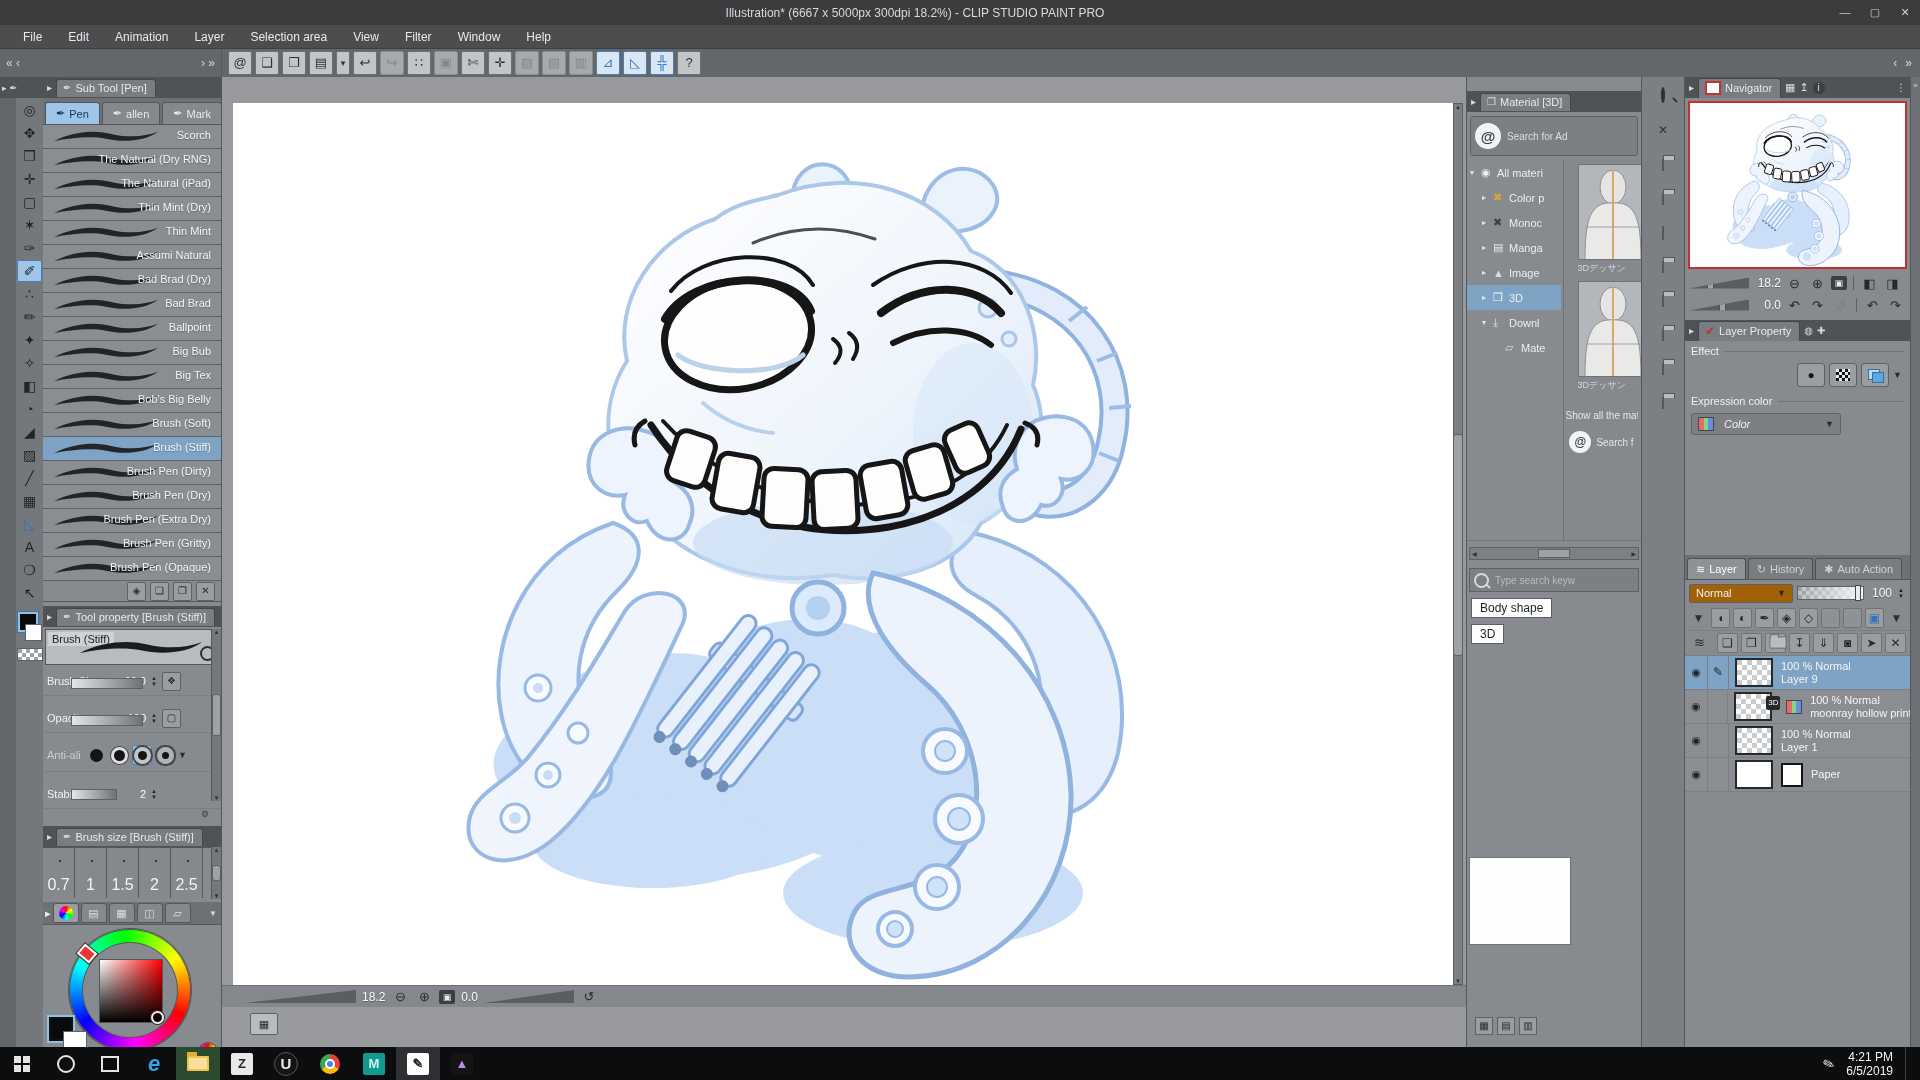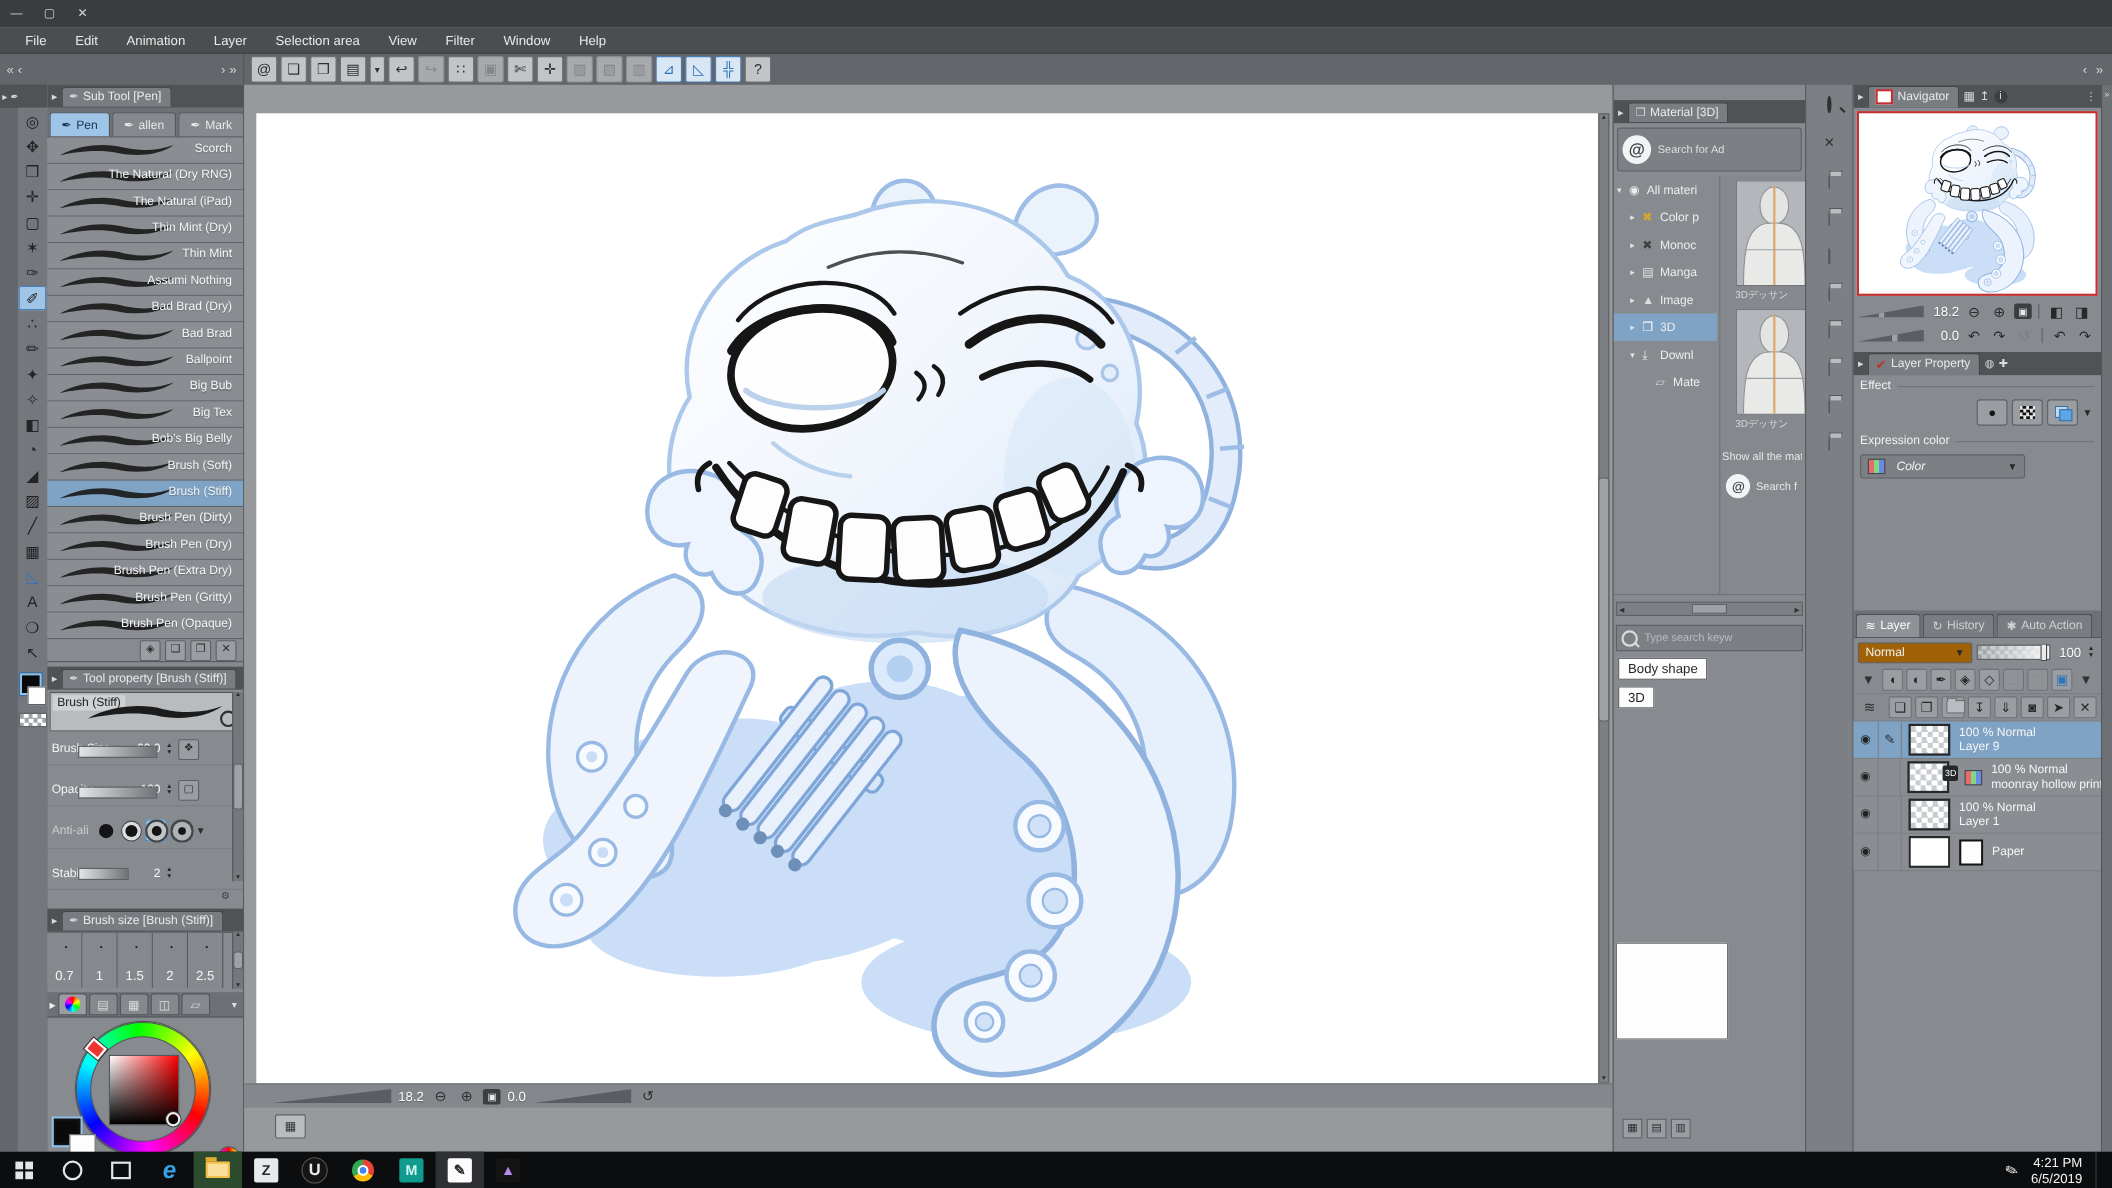--- a/index.html
+++ b/index.html
@@ -67,21 +67,21 @@
   .aacirc{width:20px;height:20px;border-radius:3px;display:flex;align-items:center;justify-content:center;}
   .aacirc.on{background:#9ec4e8;box-shadow:inset 0 0 0 1px #4a7fb5;}
   .aadot{border-radius:50%;background:#141414;}
   .vsb{position:absolute;right:0;top:0;width:9px;bottom:0;background:#74787d;border-left:1px solid #54575a;display:flex;flex-direction:column;justify-content:space-between;align-items:center;font-size:6px;color:#2e3032;}
   .vsb .thumb{width:7px;height:40px;background:#9ea2a6;border:1px solid #5d6064;border-radius:3px;}
 
   
   .bspresets{display:flex;border-top:1px solid #54575a;}
   .bscell{width:31px;height:50px;border-right:1px solid #54575a;background:#85898e;position:relative;color:#f2f3f4;}
   .bscell .dot{position:absolute;left:50%;top:12px;width:2px;height:2px;background:#1c1c1c;border-radius:50%;}
-  .bscell .num{position:absolute;bottom:4px;width:100%;text-align:center;font-size:12px;}
+  .bscell .num{position:absolute;bottom:4px;width:100%;text-align:center;font-size:16px;}
 
   
   .cwtabs{display:flex;gap:2px;align-items:center;height:22px;background:#6d7176;border-bottom:1px solid #54575a;padding-left:2px;}
   .cwtab{width:24px;height:18px;border:1px solid #54575a;background:#85898e;border-radius:3px 3px 0 0;display:flex;align-items:center;justify-content:center;font-size:11px;color:#dcdddf;}
   .cwtab.sel{background:#9a9ea3;}
   .wheelwrap{position:relative;height:138px;}
   .ring{position:absolute;left:26px;top:4px;width:122px;height:122px;border-radius:50%;
     background:conic-gradient(from 115deg,#f00,#f0f 60deg,#00f 120deg,#0ff 180deg,#0f0 240deg,#ff0 300deg,#f00 360deg);
     box-shadow:inset 0 0 0 1px #54575a,0 0 0 1px #54575a;}
   .ring::after{content:"";position:absolute;left:14px;top:14px;width:94px;height:94px;border-radius:50%;background:#878b90;box-shadow:0 0 0 1px #54575a;}
@@ -327,20 +327,21 @@
         <rect x="676" y="344" width="40" height="50" rx="10" transform="rotate(-16 696 369)"></rect>
         <rect x="716" y="322" width="36" height="46" rx="10" transform="rotate(-24 734 345)"></rect>
       </g>
     </symbol>
   </defs>
 </svg>
 
 <div id="app">
 
   <div class="abs titlebar">
+    <div class="title">Illustration* (6667 x 5000px 300dpi 18.2%) - CLIP STUDIO PAINT PRO</div>
     <div class="wbtn">—</div>
     <div class="wbtn">▢</div>
     <div class="wbtn">✕</div>
   </div>
 
   <div class="abs menubar">
 
       <div class="mi">File</div>
 
       <div class="mi">Edit</div>
@@ -532,21 +533,21 @@
           <svg width="110" height="17">
             <use href="#swoosh"></use>
           </svg>
           <span class="bname">Thin Mint</span>
         </div>
 
         <div class="brow">
           <svg width="110" height="17">
             <use href="#swoosh"></use>
           </svg>
-          <span class="bname">Assumi Nothing</span>
+          <span class="bname">Assumi Natural</span>
         </div>
 
         <div class="brow">
           <svg width="110" height="17">
             <use href="#swoosh"></use>
           </svg>
           <span class="bname">Bad Brad (Dry)</span>
         </div>
 
         <div class="brow">

